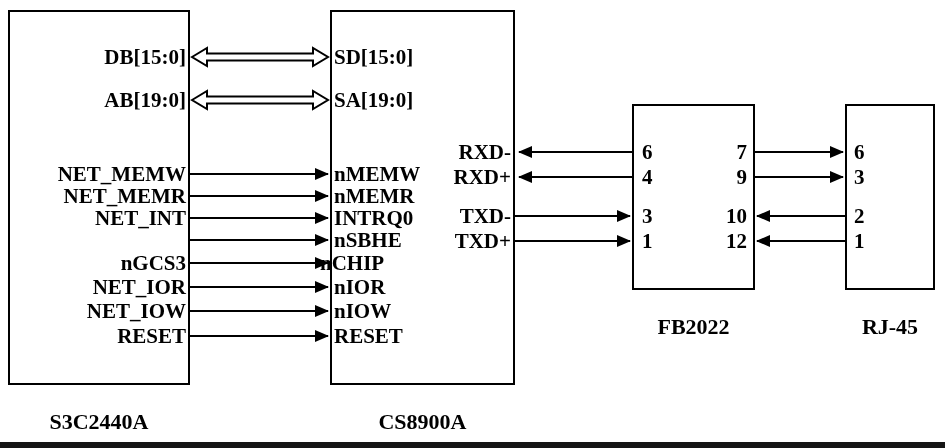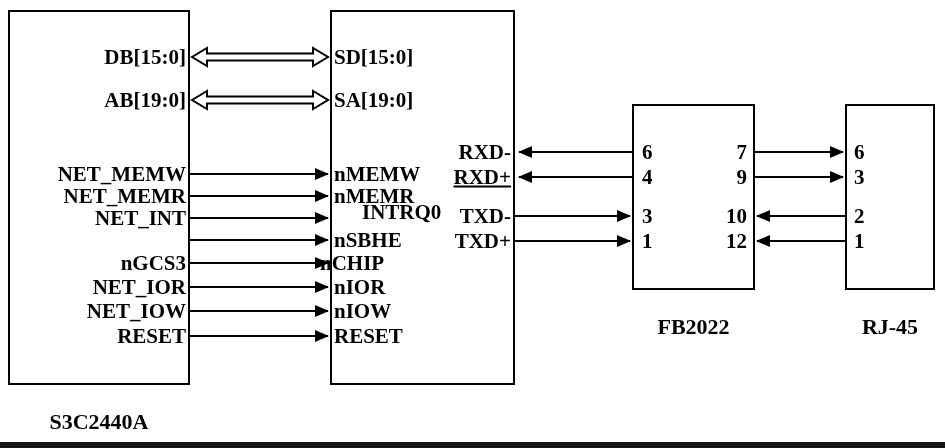--- a/index.html
+++ b/index.html
@@ -50,46 +50,47 @@
 <body>
 
 <div class="canvas">
 
   <div class="box" style="left:8px; top:10px; width:182px; height:375px;"></div>
   <div class="box" style="left:330px; top:10px; width:185px; height:375px;"></div>
   <div class="box" style="left:632px; top:104px; width:123px; height:186px;"></div>
   <div class="box" style="left:845px; top:104px; width:90px; height:186px;"></div>
 
   <div class="boxname" style="left:8px; top:393px; width:182px;">S3C2440A</div>
+  <div class="boxname" style="left:330px; top:393px; width:185px;">CS8900A</div>
   <div class="boxname" style="left:632px; top:298px; width:123px;">FB2022</div>
   <div class="boxname" style="left:845px; top:298px; width:90px;">RJ-45</div>
 
   <div class="lbl right-align" style="left:20px; top:57px;  width:166px;">DB[15:0]</div>
   <div class="lbl right-align" style="left:20px; top:100px; width:166px;">AB[19:0]</div>
   <div class="lbl right-align" style="left:20px; top:174px; width:166px;">NET_MEMW</div>
   <div class="lbl right-align" style="left:20px; top:196px; width:166px;">NET_MEMR</div>
   <div class="lbl right-align" style="left:20px; top:218px; width:166px;">NET_INT</div>
   <div class="lbl right-align" style="left:20px; top:263px; width:166px;">nGCS3</div>
   <div class="lbl right-align" style="left:20px; top:287px; width:166px;">NET_IOR</div>
   <div class="lbl right-align" style="left:20px; top:311px; width:166px;">NET_IOW</div>
   <div class="lbl right-align" style="left:20px; top:336px; width:166px;">RESET</div>
 
   <div class="lbl" style="left:334px; top:57px;">SD[15:0]</div>
   <div class="lbl" style="left:334px; top:100px;">SA[19:0]</div>
   <div class="lbl" style="left:334px; top:174px;">nMEMW</div>
   <div class="lbl" style="left:334px; top:196px;">nMEMR</div>
-  <div class="lbl" style="left:334px; top:212px;margin-left:28px;">INTRQ0</div>
+  <div class="lbl" style="left:334px; top:218px;">INTRQ0</div>
   <div class="lbl" style="left:334px; top:240px;">nSBHE</div>
   <div class="lbl" style="left:320px; top:263px;">nCHIP</div>
   <div class="lbl" style="left:334px; top:287px;">nIOR</div>
   <div class="lbl" style="left:334px; top:311px;">nIOW</div>
   <div class="lbl" style="left:334px; top:336px;">RESET</div>
 
   <div class="lbl right-align" style="left:390px; top:152px; width:121px;">RXD-</div>
-  <div class="lbl right-align" style="left:390px; top:177px; width:121px;text-decoration:underline;">RXD+</div>
+  <div class="lbl right-align" style="left:390px; top:177px; width:121px;">RXD+</div>
   <div class="lbl right-align" style="left:390px; top:241px; width:121px;">TXD+</div>
   <div class="lbl right-align" style="left:390px; top:216px; width:121px;">TXD-</div>
 
   <div class="lbl" style="left:642px; top:152px;">6</div>
   <div class="lbl" style="left:642px; top:177px;">4</div>
   <div class="lbl" style="left:642px; top:216px;">3</div>
   <div class="lbl" style="left:642px; top:241px;">1</div>
 
   <div class="lbl right-align" style="left:697px; top:152px; width:50px;">7</div>
   <div class="lbl right-align" style="left:697px; top:177px; width:50px;">9</div>

